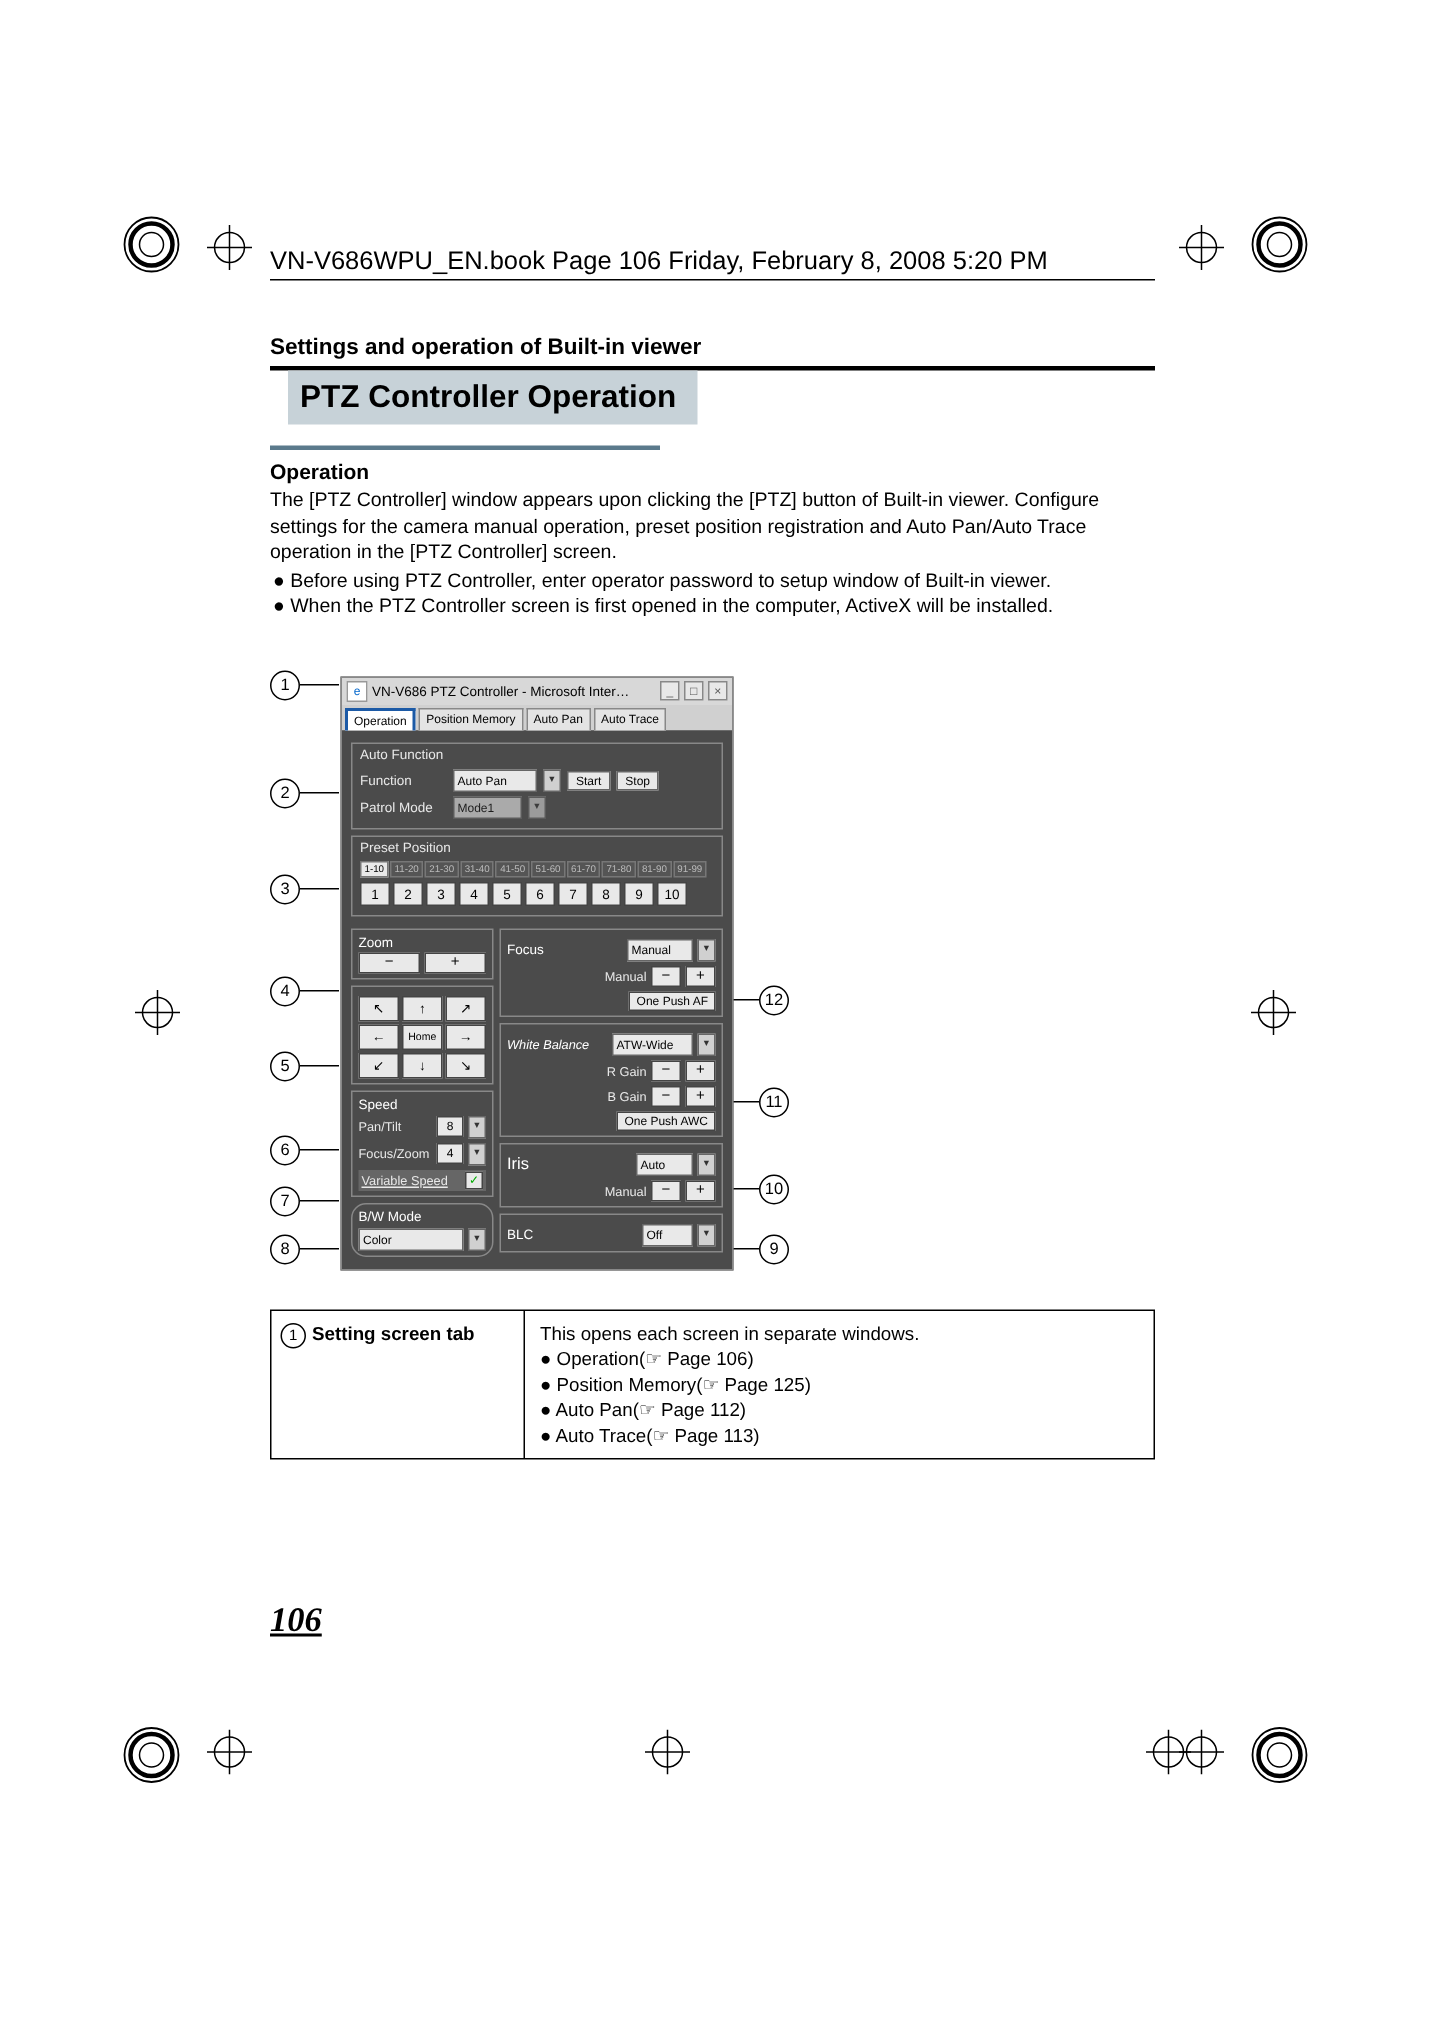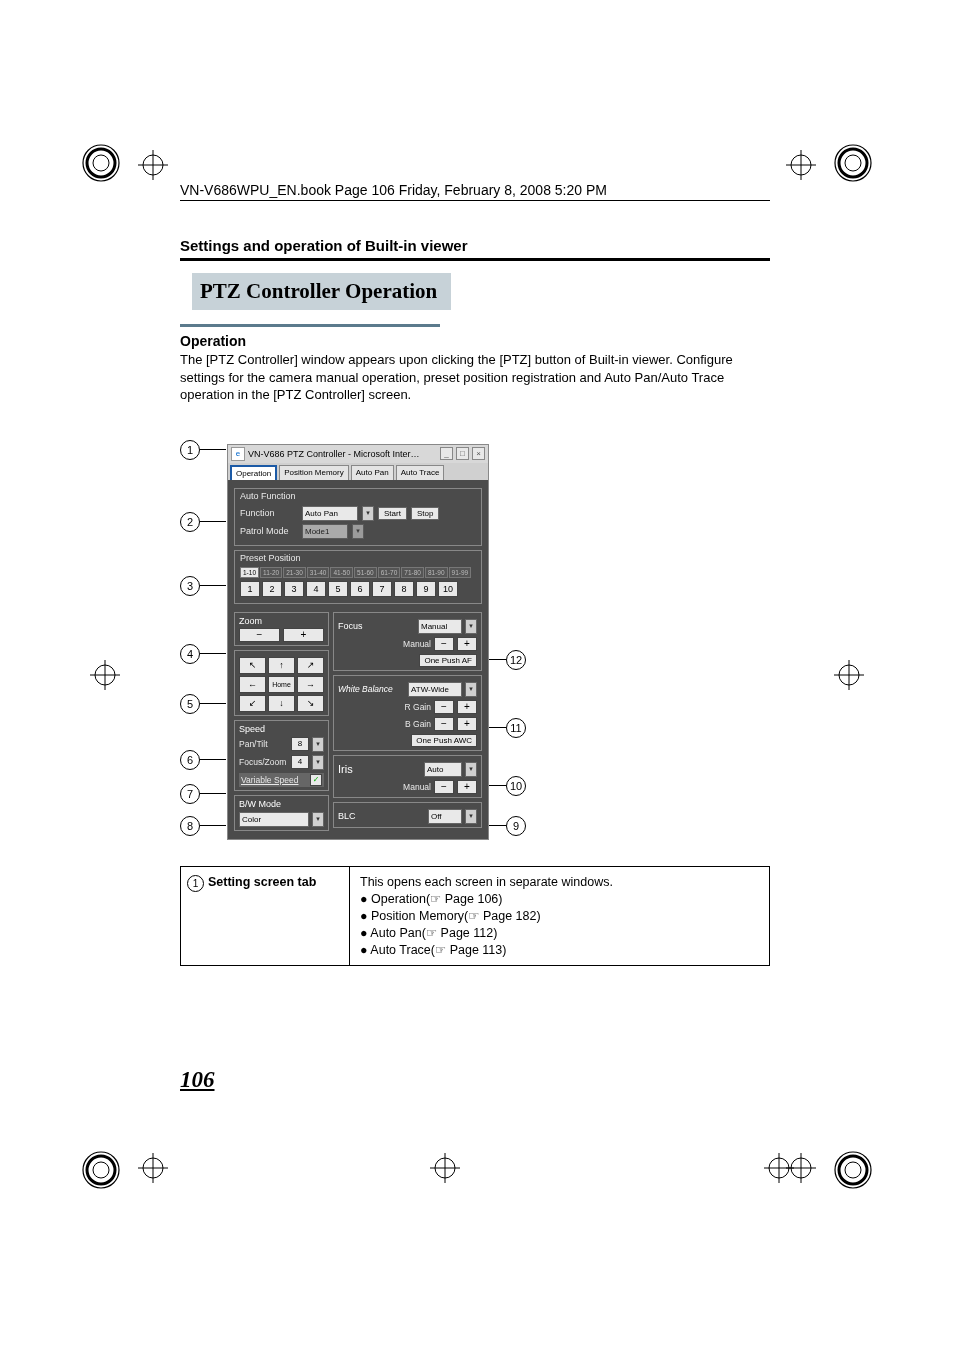--- a/index.html
+++ b/index.html
@@ -16,38 +16,36 @@
     height: 1351px;
   }
   .content {
     position: absolute;
     left: 180px;
     top: 158px;
     width: 590px;
   }
   .runhead-line {
     border-bottom: 1px solid #000;
-    margin-top: 24px;
+    margin-top: 6px;
     padding-bottom: 2px;
-    font-size: 14px;
+    font-size: 17px;
   }
   .section-heading {
     font-size: 15px;
     font-weight: bold;
     margin-top: 36px;
   }
   .heavy-rule {
     border-bottom: 3px solid #000;
     margin-top: 4px;
   }
   .title-block {
     display: flex;
     align-items: flex-end;
-    margin-top: 12px;
-    font-family: Liberation Serif, serif;
   }
   .title-accent {
     width: 12px;
     background: #5b7a8c;
   }
   .title-band {
     background: #c7d2d8;
     padding: 6px 14px 6px 8px;
     font-size: 21px;
     font-weight: bold;
@@ -356,20 +354,24 @@
 
     <div class="title-block">
       <div class="title-accent"></div>
       <div class="title-band">PTZ Controller Operation</div>
     </div>
 
     <div class="rule-small"></div>
     <div class="subhead">Operation</div>
     <div class="para">The [PTZ Controller] window appears upon clicking the [PTZ] button of Built-in viewer. Configure settings for the camera manual operation, preset position registration and Auto Pan/Auto Trace operation in the [PTZ Controller] screen.</div>
 
+    <div class="bullet-list">
+      <div>● <span>Before using PTZ Controller, enter operator password to setup window of Built-in viewer.</span></div>
+      <div>● <span>When the PTZ Controller screen is first opened in the computer, ActiveX will be installed.</span></div>
+    </div>
 
     <div class="figure-wrap">
 
       <div class="callout" style="left:0; top:8px;">
           <div class="callout-num">1</div>
           <div class="callout-line" style="width:26px;"></div>
         </div>
       <div class="callout" style="left:0; top:80px;">
           <div class="callout-num">2</div>
           <div class="callout-line" style="width:26px;"></div>
@@ -507,21 +509,21 @@
                 <div class="mini-row">
                   <div class="mini-lbl">Focus/Zoom</div>
                   <div class="small-sel">4</div>
                   <div class="sel-arrow">▾</div>
                 </div>
                 <div class="mini-row" style="background:#666; padding:1px 2px;">
                   <div class="mini-lbl" style="text-decoration:underline;">Variable Speed</div>
                   <div class="checkbox">✓</div>
                 </div>
               </div>
-              <div class="group" style="padding:3px 4px;">
+              <div class="group" style="padding:3px 4px;border-radius:10px;">
                 <div style="font-size:9px;">B/W Mode</div>
                 <div class="mini-row">
                   <div class="sel" style="flex:1;">Color</div>
                   <div class="sel-arrow">▾</div>
                 </div>
               </div>
             </div>
 
             <div class="col-r">
               <div class="group" style="padding:3px 4px;">
@@ -585,21 +587,21 @@
     </div>
 
     <div class="desc-table">
       <div class="desc-left">
         <div class="circ-sm">1</div>
         <div style="font-weight:bold;">Setting screen tab</div>
       </div>
       <div class="desc-right">
         <div>This opens each screen in separate windows.</div>
         <div class="li">● <span>Operation(☞ Page 106)</span></div>
-        <div class="li">● <span>Position Memory(☞ Page 182)</span></div>
+        <div class="li">● <span>Position Memory(☞ Page 125)</span></div>
         <div class="li">● <span>Auto Pan(☞ Page 112)</span></div>
         <div class="li">● <span>Auto Trace(☞ Page 113)</span></div>
       </div>
     </div>
   </div>
 
   <div class="pageno">106</div>
 </div>
 
 </body></html>

